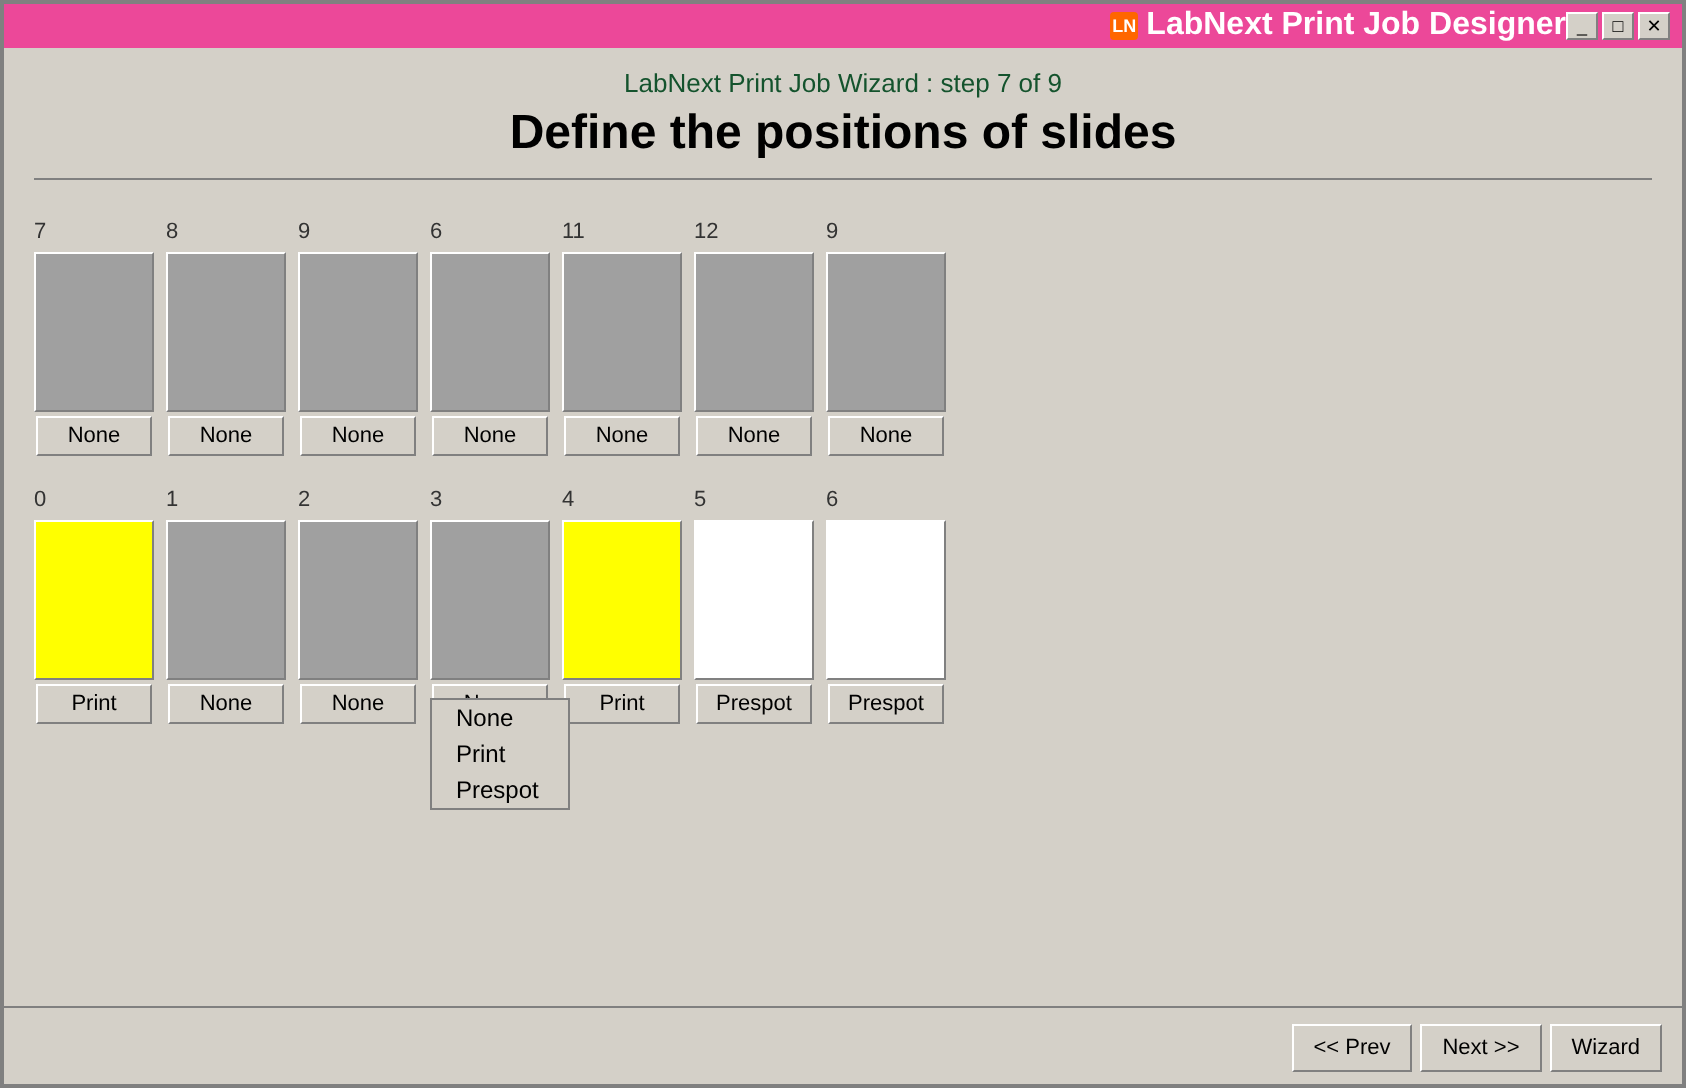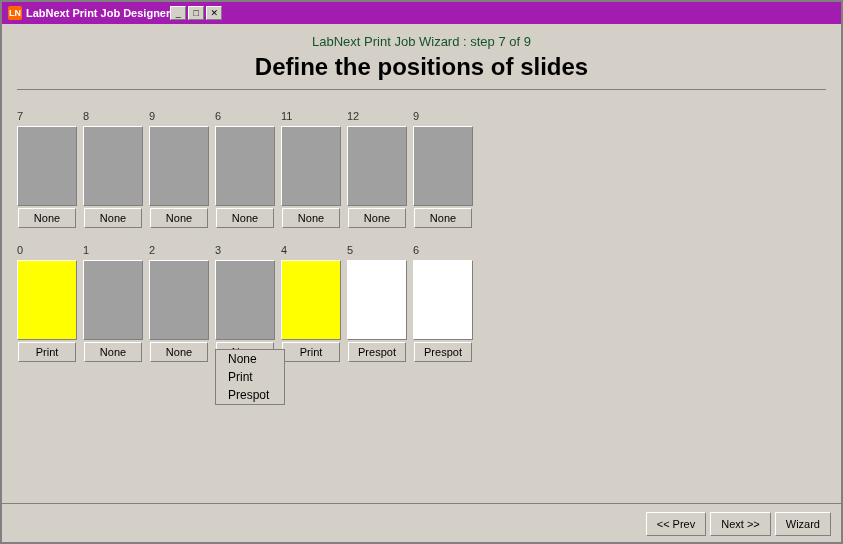--- a/index.html
+++ b/index.html
@@ -15,26 +15,26 @@
     .window {
       width: 843px;
       height: 544px;
       background: #d4d0c8;
       border: 2px solid #808080;
       display: flex;
       flex-direction: column;
     }
 
     .title-bar {
-      background: #a21caf;
+      background: #ec4899;
       color: white;
       padding: 3px 6px;
       display: flex;
       align-items: center;
-      justify-content: flex-start;
+      justify-content: flex-end;
       height: 22px;
       flex-shrink: 0;
     }
 
     .title-bar-left {
       display: flex;
       align-items: center;
       gap: 4px;
     }
 
@@ -45,21 +45,21 @@
       border-radius: 2px;
       font-size: 9px;
       display: flex;
       align-items: center;
       justify-content: center;
       color: white;
       font-weight: bold;
     }
 
     .title-bar-title {
-      font-size: 11px;
+      font-size: 16px;
       font-weight: bold;
     }
 
     .title-bar-controls {
       display: flex;
       gap: 2px;
     }
 
     .title-bar-btn {
       width: 16px;

